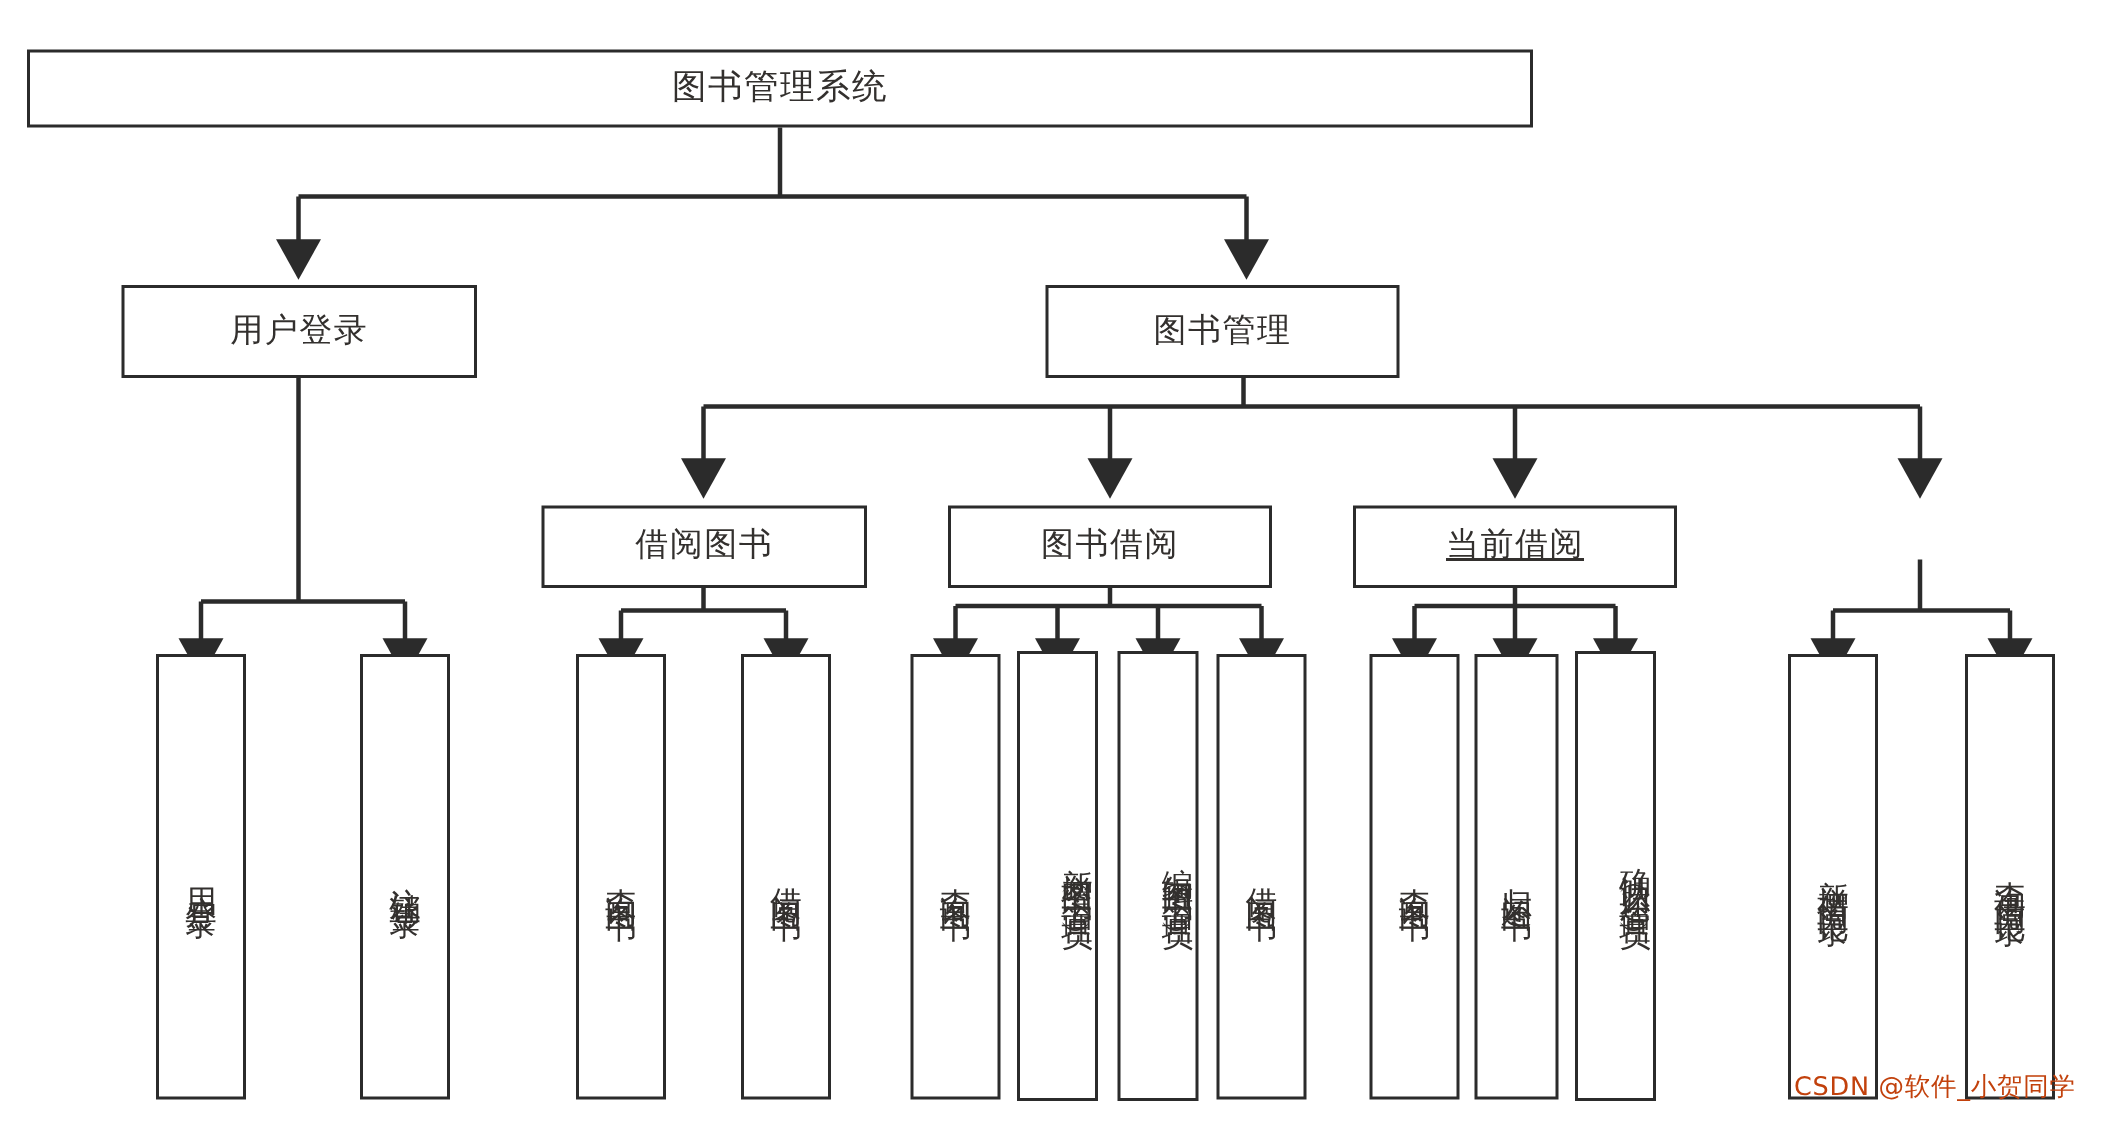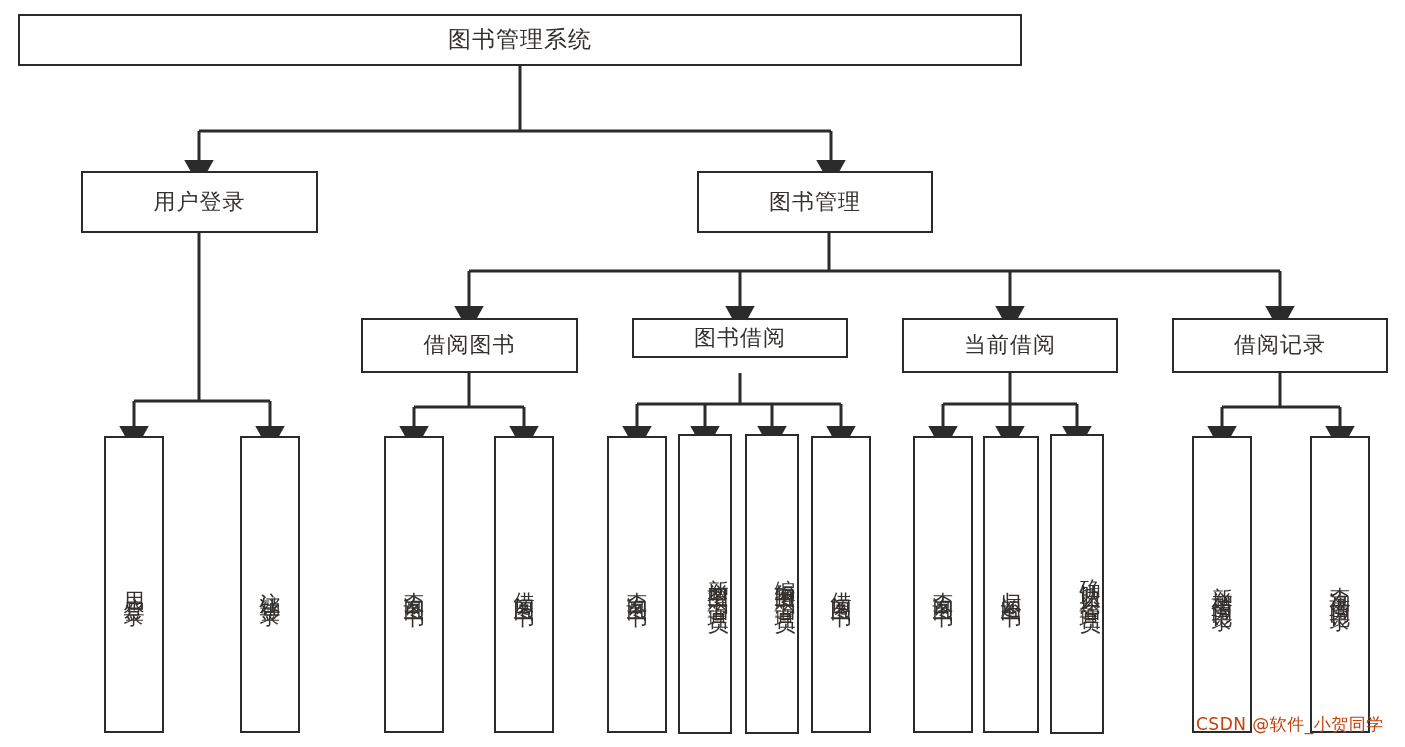--- a/index.html
+++ b/index.html
@@ -5,21 +5,21 @@
 <style>
   html,body{margin:0;padding:0;background:#ffffff;}
   body{width:1405px;height:747px;overflow:hidden;
        font-family:"DejaVu Sans","Liberation Sans",sans-serif;}
   #stage{position:relative;width:1405px;height:747px;background:#fff;}
   svg#wires{position:absolute;left:0;top:0;width:1405px;height:747px;
             pointer-events:none;}
   .node{position:absolute;box-sizing:border-box;background:#ffffff;
         border:2.5px solid #2b2b2b;display:flex;align-items:center;
         justify-content:center;color:#33302e;}
-  .node.h{font-size:22px;letter-spacing:1px;line-height:1.1;}
+  .node.h{font-size:22px;letter-spacing:1px;line-height:1.1;margin-top:19px;}
   .node.v{writing-mode:vertical-rl;text-orientation:upright;
           font-size:21px;letter-spacing:5px;line-height:1.15;
           padding:6px 0;align-items:flex-start;justify-content:center;}
   .node.v.tall{align-items:center;}
   .node.root{font-size:23px;}
   #watermark{position:absolute;left:1196px;top:713px;font-size:17px;
              color:#c2410c;letter-spacing:0.5px;white-space:nowrap;
              font-family:"DejaVu Sans","Liberation Sans",sans-serif;}
 </style>
 </head>
@@ -76,23 +76,22 @@
       <path d="M1340,407 L1340,430" marker-end="url(#ah)"></path>
     </g>
   </svg>
 
   <div class="node h root" style="left:18px;top:14px;width:1004px;height:52px;">图书管理系统</div>
 
   <div class="node h" style="left:81px;top:171px;width:237px;height:62px;">用户登录</div>
   <div class="node h" style="left:697px;top:171px;width:236px;height:62px;">图书管理</div>
 
   <div class="node h" style="left:361px;top:318px;width:217px;height:55px;">借阅图书</div>
-  <div class="node h" style="left:632px;top:318px;width:216px;height:40px;">图书借阅</div>
-  <div class="node h" style="left:902px;top:318px;width:216px;height:55px;">当前借阅</div>
-  <div class="node h" style="left:1172px;top:318px;width:216px;height:55px;">借阅记录</div>
+  <div class="node h" style="left:632px;top:318px;width:216px;height:55px;">图书借阅</div>
+  <div class="node h" style="left:902px;top:318px;width:216px;height:55px;text-decoration:underline;">当前借阅</div>
 
   <div class="node v tall" style="left:104px;top:436px;width:60px;height:297px;">用户登录</div>
   <div class="node v tall" style="left:240px;top:436px;width:60px;height:297px;">注销登录</div>
 
   <div class="node v tall" style="left:384px;top:436px;width:60px;height:297px;">查询图书</div>
   <div class="node v tall" style="left:494px;top:436px;width:60px;height:297px;">借阅图书</div>
 
   <div class="node v tall" style="left:607px;top:436px;width:60px;height:297px;">查询图书</div>
   <div class="node v" style="left:678px;top:434px;width:54px;height:300px;">新增图书（管理员）</div>
   <div class="node v" style="left:745px;top:434px;width:54px;height:300px;">编辑图书（管理员）</div>

